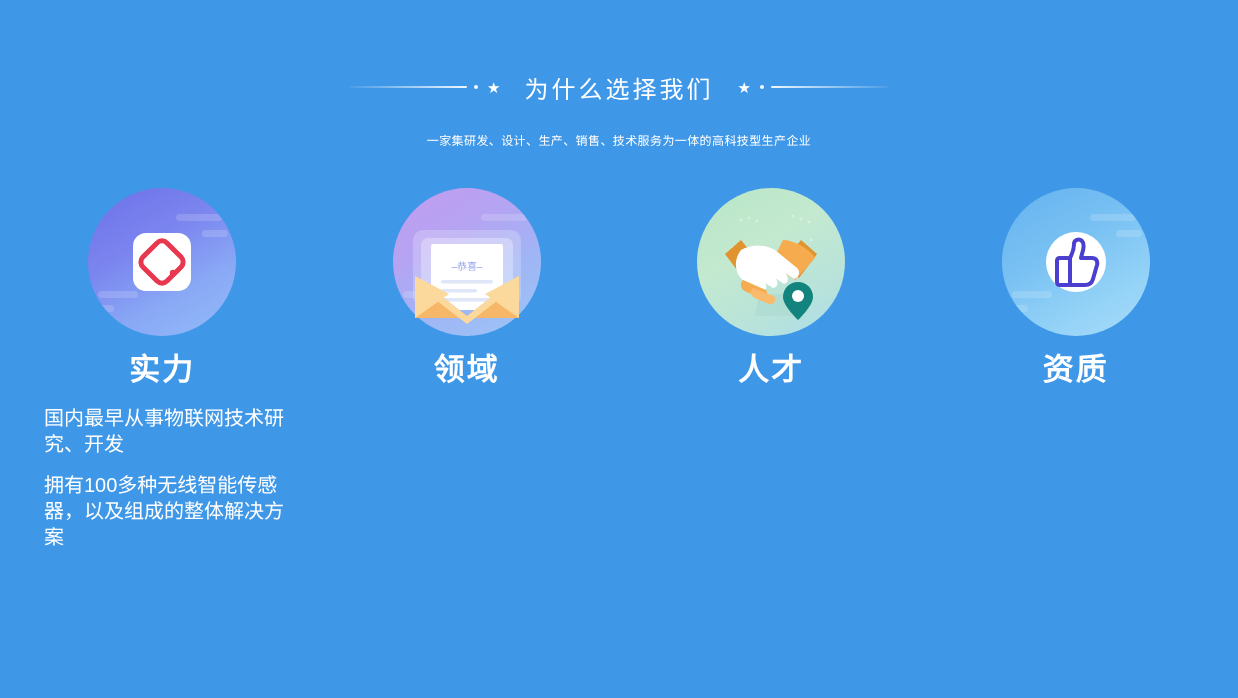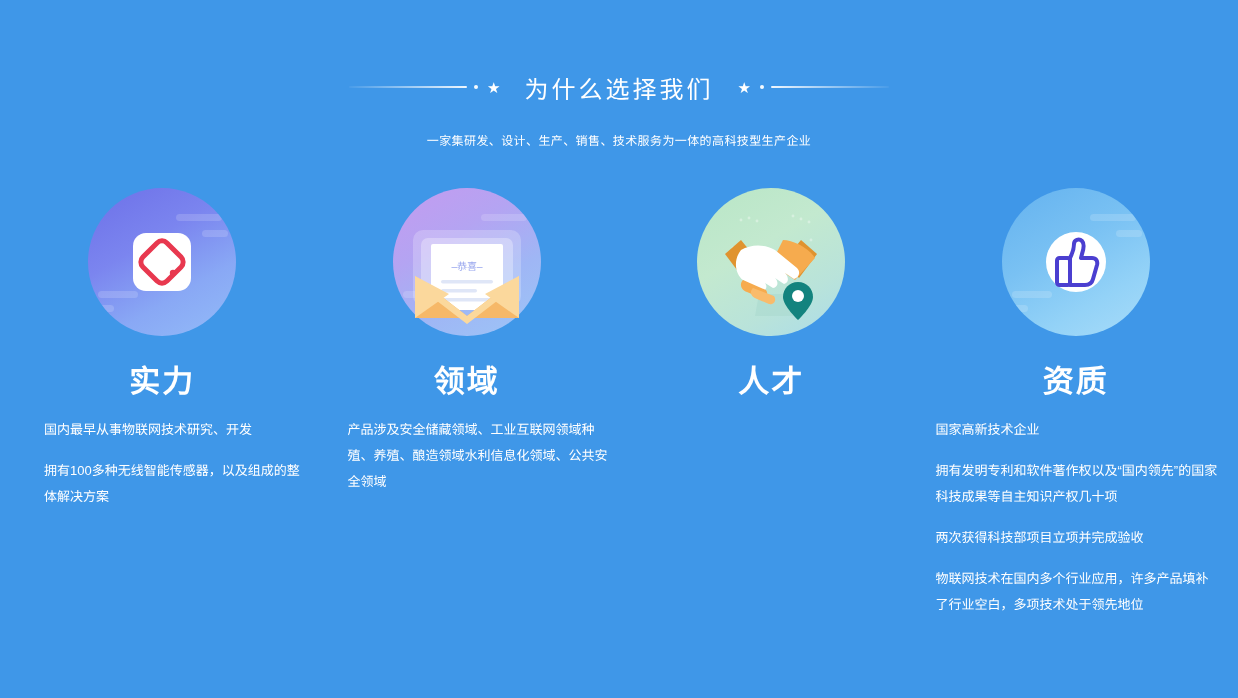--- a/index.html
+++ b/index.html
@@ -147,32 +147,32 @@
     width: 100%;
     height: 100%;
   }
 
   
   .col-heading {
     font-size: 31px;
     font-weight: 700;
     letter-spacing: 2px;
     color: #ffffff;
-    margin-top: 16px;
+    margin-top: 4px;
     margin-bottom: 16px;
     text-align: left;
   }
 
   .col-body {
     width: 100%;
     padding: 0 16px;
   }
 
   .col-body p {
-    font-size: 13px;
+    font-size: 20px;
     line-height: 26px;
     color: #ffffff;
     margin-bottom: 15px;
     text-align: left;
   }
   .col-body p:last-child { margin-bottom: 0; }
 
   
   .col-1 .col-body { padding-left: 34px; padding-right: 12px; }
   .col-2 .col-body { padding-left: 33px; padding-right: 8px;  }
@@ -253,23 +253,20 @@
 
         <path d="M22 88 L74 128 L126 88 L126 130 L22 130 Z" fill="#f6b868"></path>
         <path d="M22 88 L74 128 L126 88 L126 96 L74 136 L22 96 Z" fill="#fbd89c"></path>
         <path d="M22 88 L22 130 L56 106 Z" fill="#fbd89c"></path>
         <path d="M126 88 L126 130 L92 106 Z" fill="#fbd89c"></path>
       </svg>
     </div>
 
     <div class="col-heading">领域</div>
 
-    <div class="col-body">
-      <p>产品涉及安全储藏领域、工业互联网领域种殖、养殖、酿造领域水利信息化领域、公共安全领域</p>
-    </div>
   </div>
 
   <div class="col col-3">
     <div class="icon-wrap">
       <div class="orb orb-green"></div>
       <svg class="orb-inner-svg" viewBox="0 0 148 148">
 
         <g fill="#ffffff" opacity="0.35">
           <circle cx="44" cy="32" r="1.4"></circle>
             <circle cx="52" cy="30" r="1.4"></circle>
@@ -320,21 +317,15 @@
         <path d="M72 56 C72 52 77 50 80 53 C82 55 82 60 80 66 L79 70 L90 70
                  C94 70 96 73 95 77 L91 91 C90 95 87 97 83 97 L68 97 L68 70
                  C70 66 72 61 72 56 Z" fill="none" stroke="#4b3fd0" stroke-width="4" stroke-linejoin="round"></path>
 
         <rect x="55" y="70" width="13" height="27" rx="2.5" fill="none" stroke="#4b3fd0" stroke-width="4"></rect>
       </svg>
     </div>
 
     <div class="col-heading">资质</div>
 
-    <div class="col-body">
-      <p>国家高新技术企业</p>
-      <p>拥有发明专利和软件著作权以及“国内领先”的国家科技成果等自主知识产权几十项</p>
-      <p>两次获得科技部项目立项并完成验收</p>
-      <p>物联网技术在国内多个行业应用，许多产品填补了行业空白，多项技术处于领先地位</p>
-    </div>
   </div>
 
 </div>
 
 </body></html>

